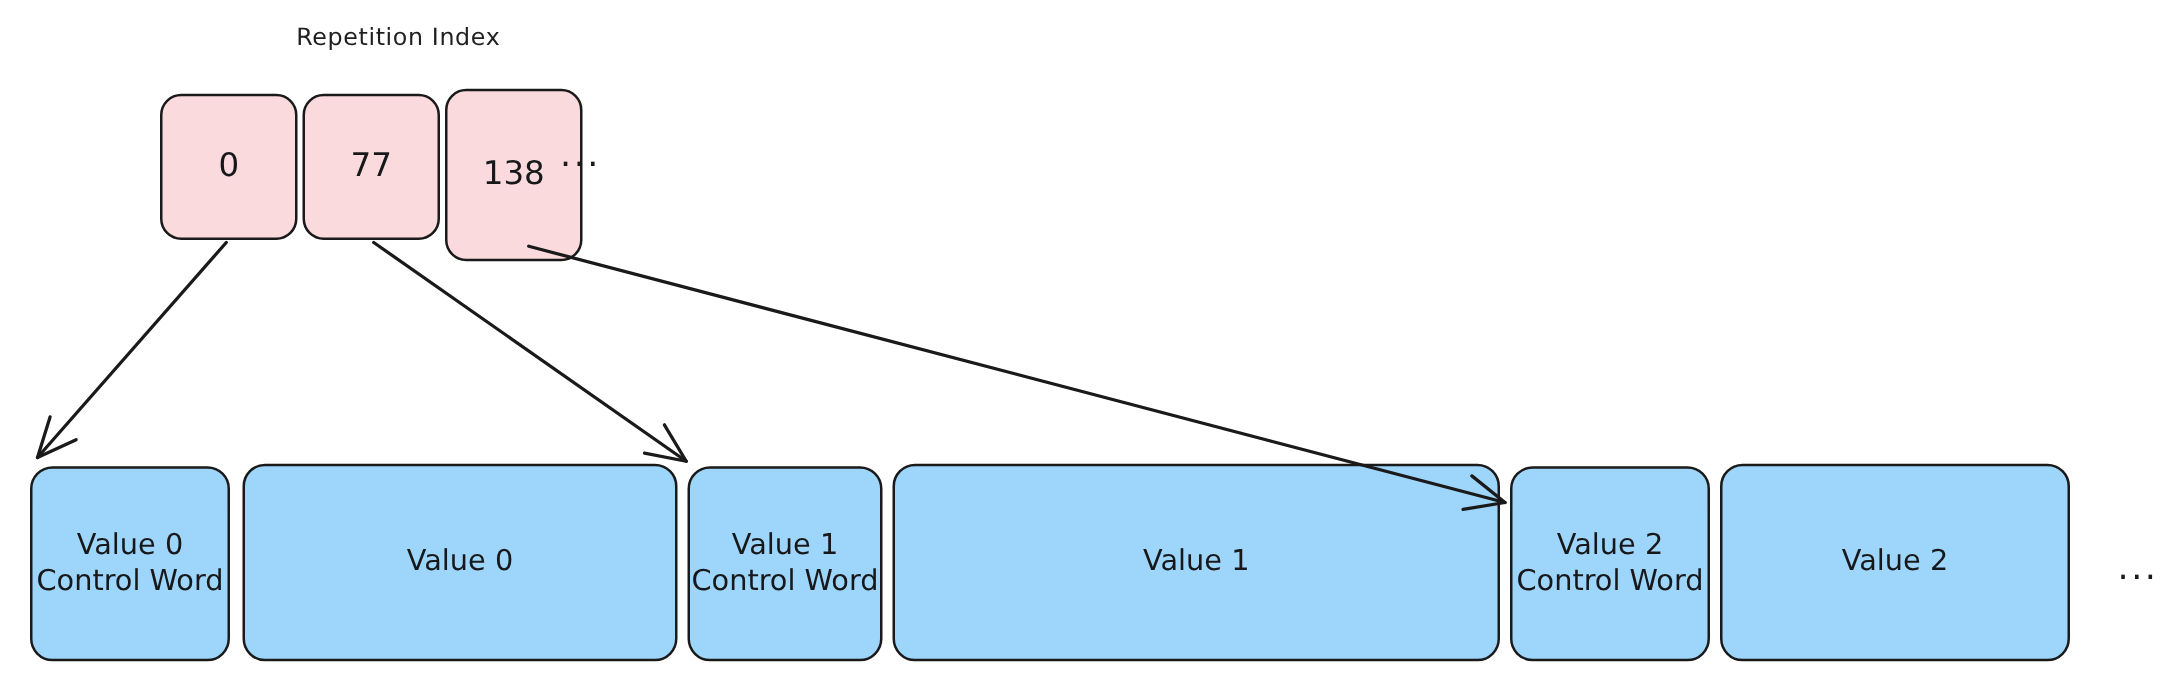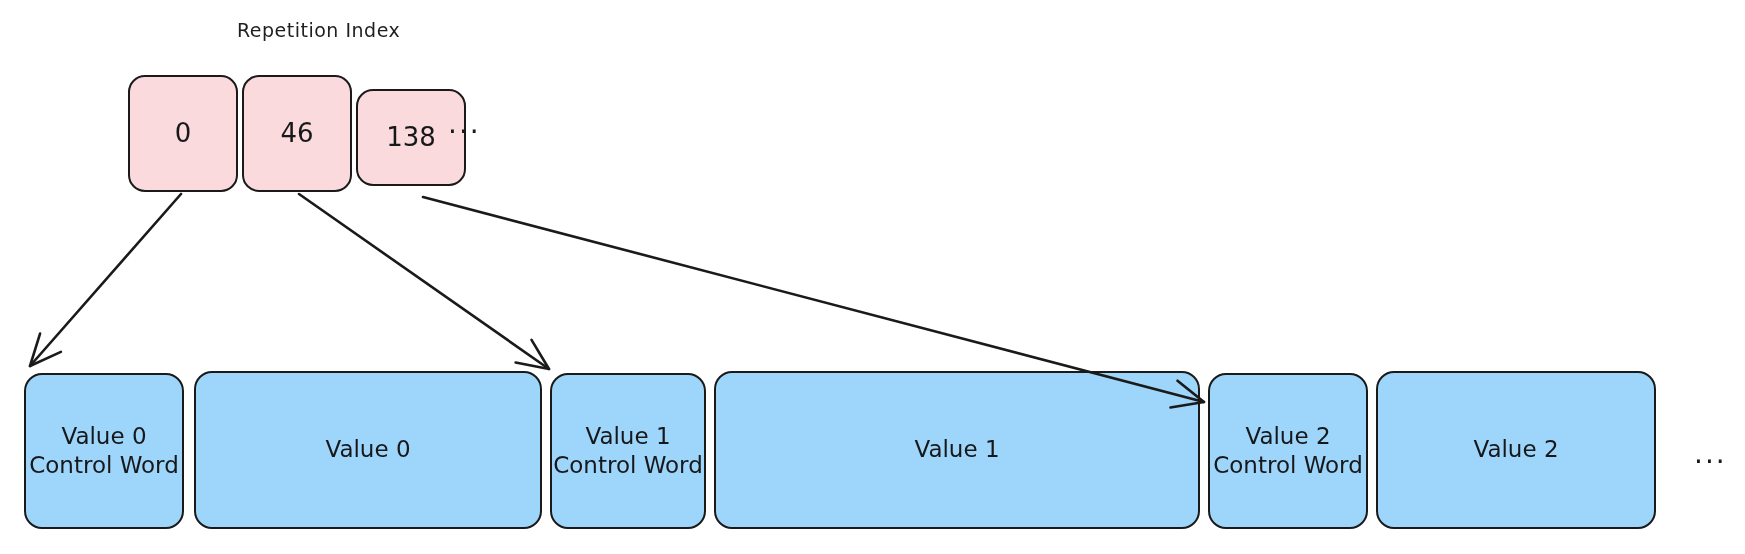--- a/index.html
+++ b/index.html
@@ -67,22 +67,22 @@
   }
 </style>
 </head>
 <body>
 
 <div id="canvas">
 
   <div class="diagram-title" style="left:237px; top:19px;">Repetition Index</div>
 
   <div class="node index-node" style="left:128px; top:75px; width:110px; height:117px;">0</div>
-  <div class="node index-node" style="left:242px; top:75px; width:110px; height:117px;">46</div>
-  <div class="node index-node" style="left:356px; top:89px; width:110px; height:97px;">138</div>
+  <div class="node index-node" style="left:242px; top:75px; width:110px; height:117px;">77</div>
+  <div class="node index-node" style="left:356px; top:71px; width:110px; height:138px;">138</div>
   <div class="ellipsis" style="left:448px; top:110px; font-size:28px;">...</div>
 
   <div class="node data-node" style="left:24px; top:373px; width:160px; height:156px;">Value 0
 Control Word</div>
   <div class="node data-node" style="left:194px; top:371px; width:348px; height:158px;">Value 0</div>
   <div class="node data-node" style="left:550px; top:373px; width:156px; height:156px;">Value 1
 Control Word</div>
   <div class="node data-node" style="left:714px; top:371px; width:486px; height:158px;">Value 1</div>
   <div class="node data-node" style="left:1208px; top:373px; width:160px; height:156px;">Value 2
 Control Word</div>

